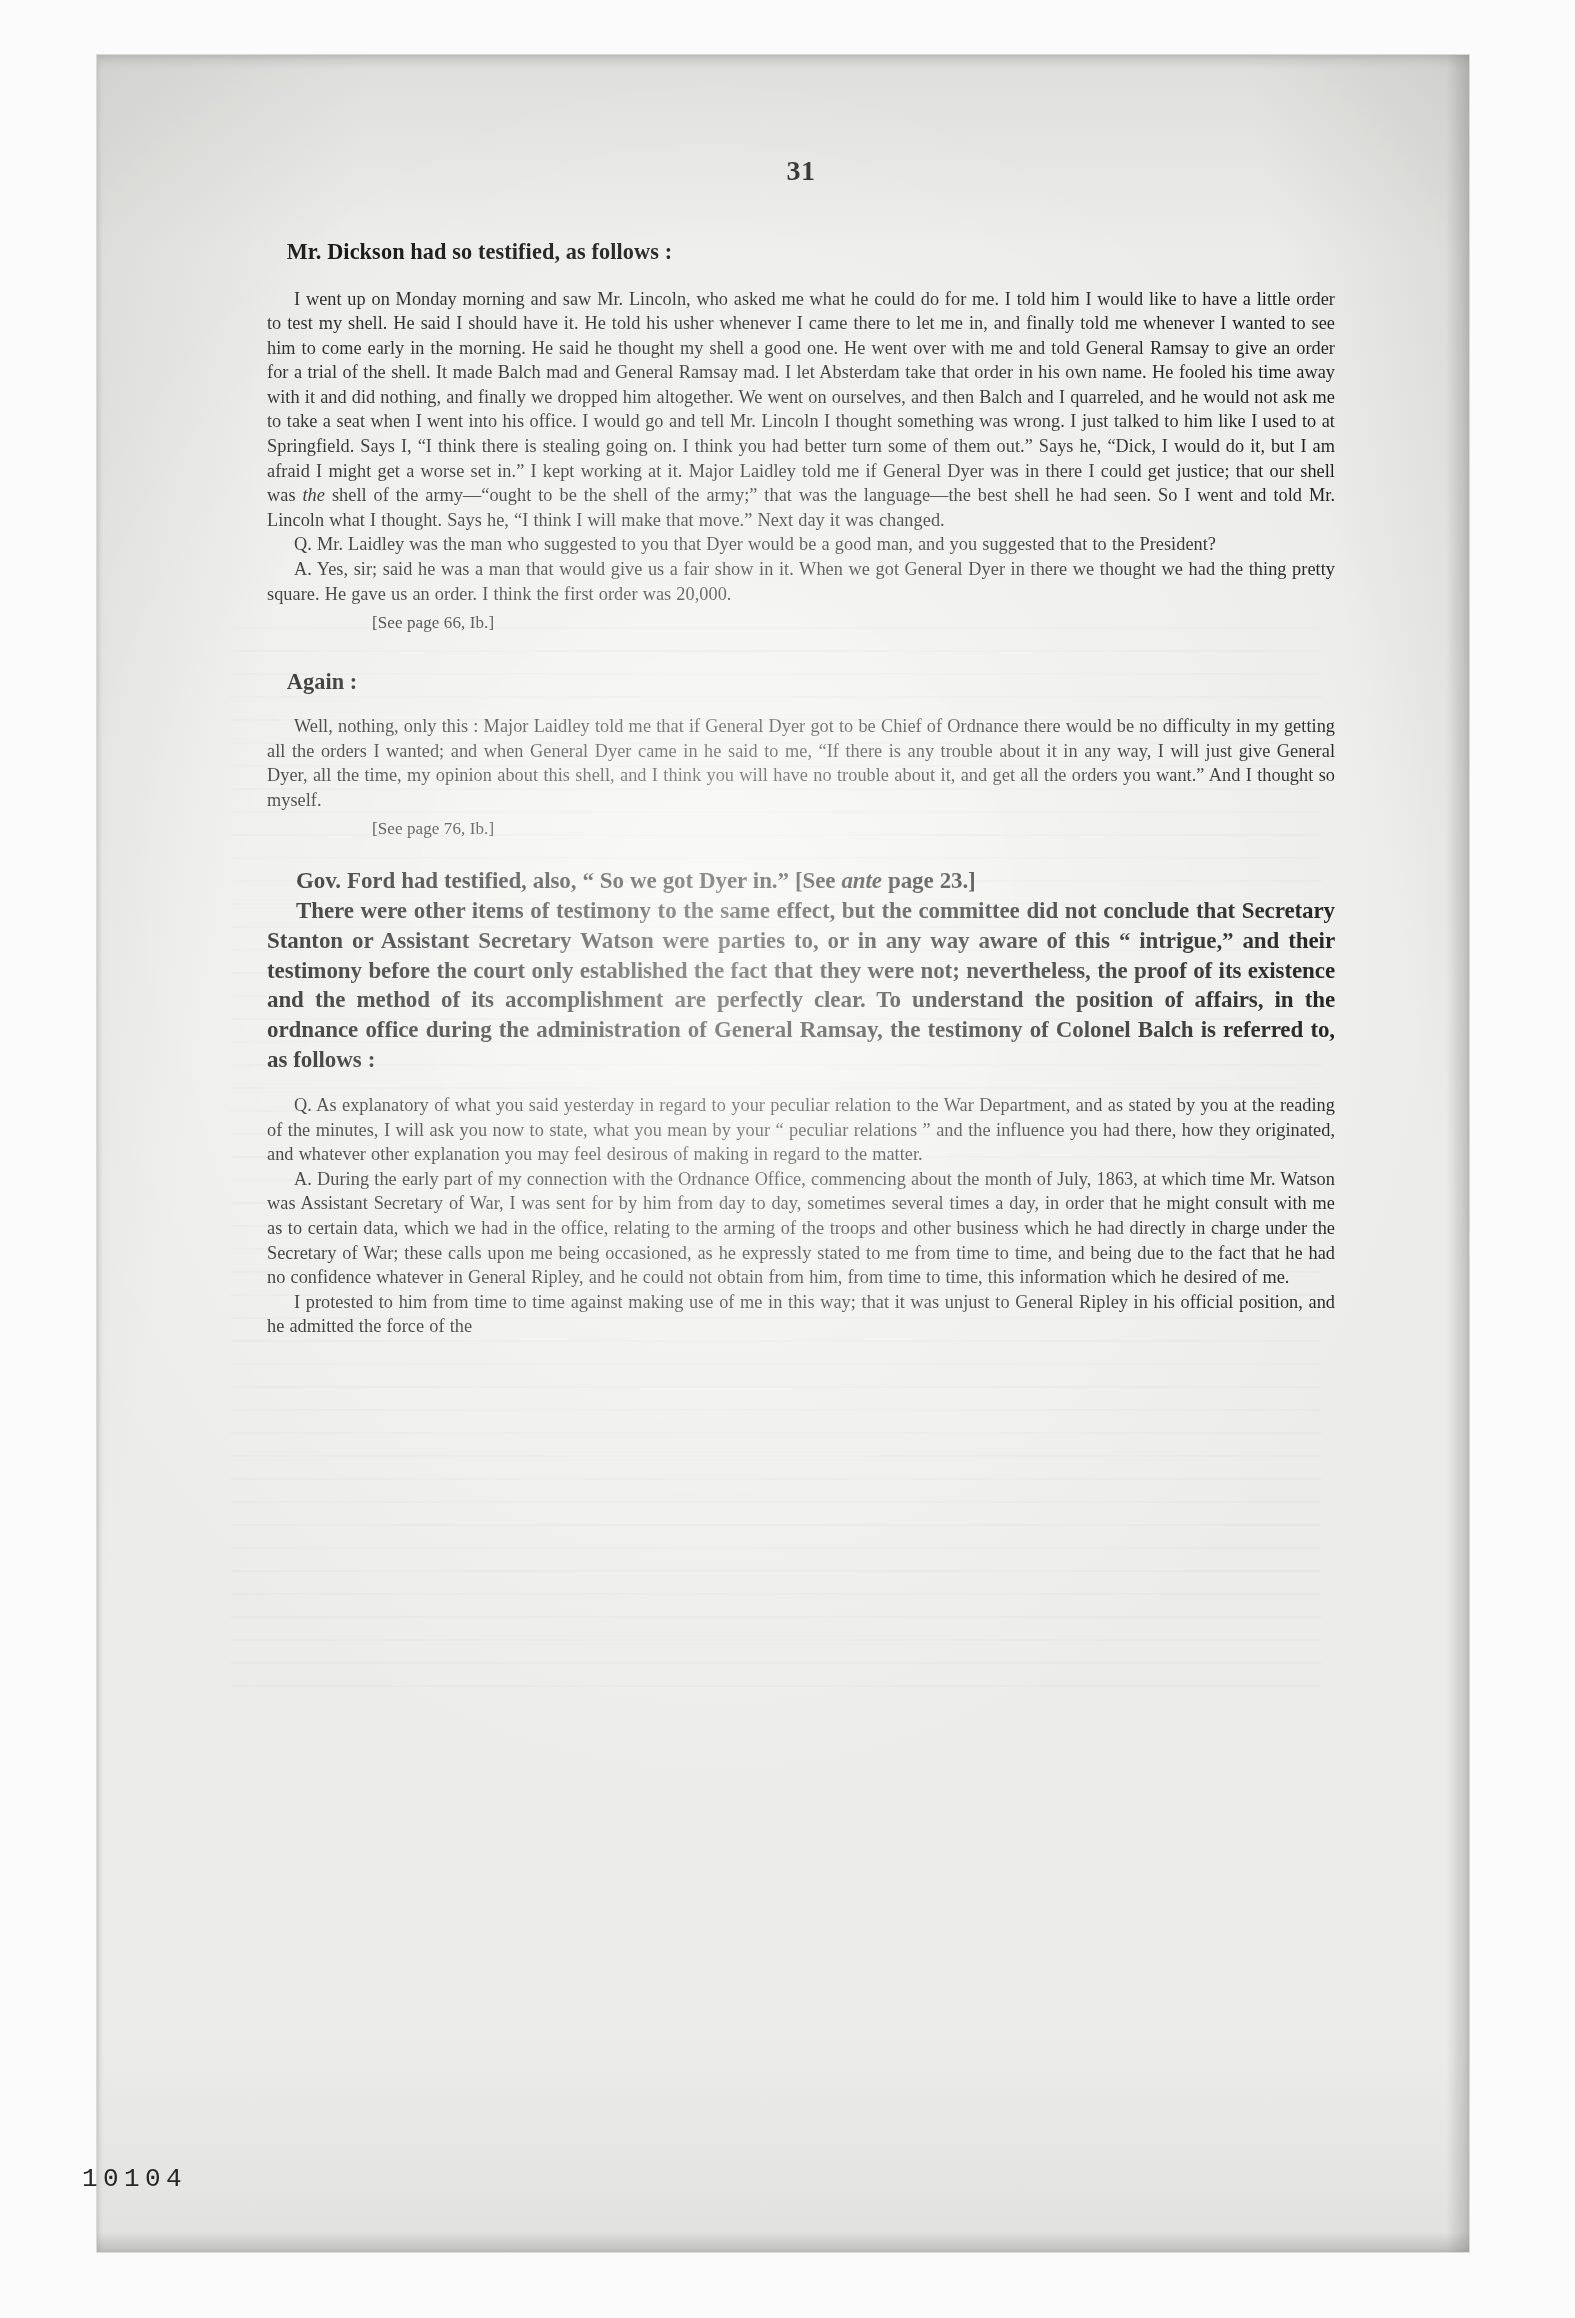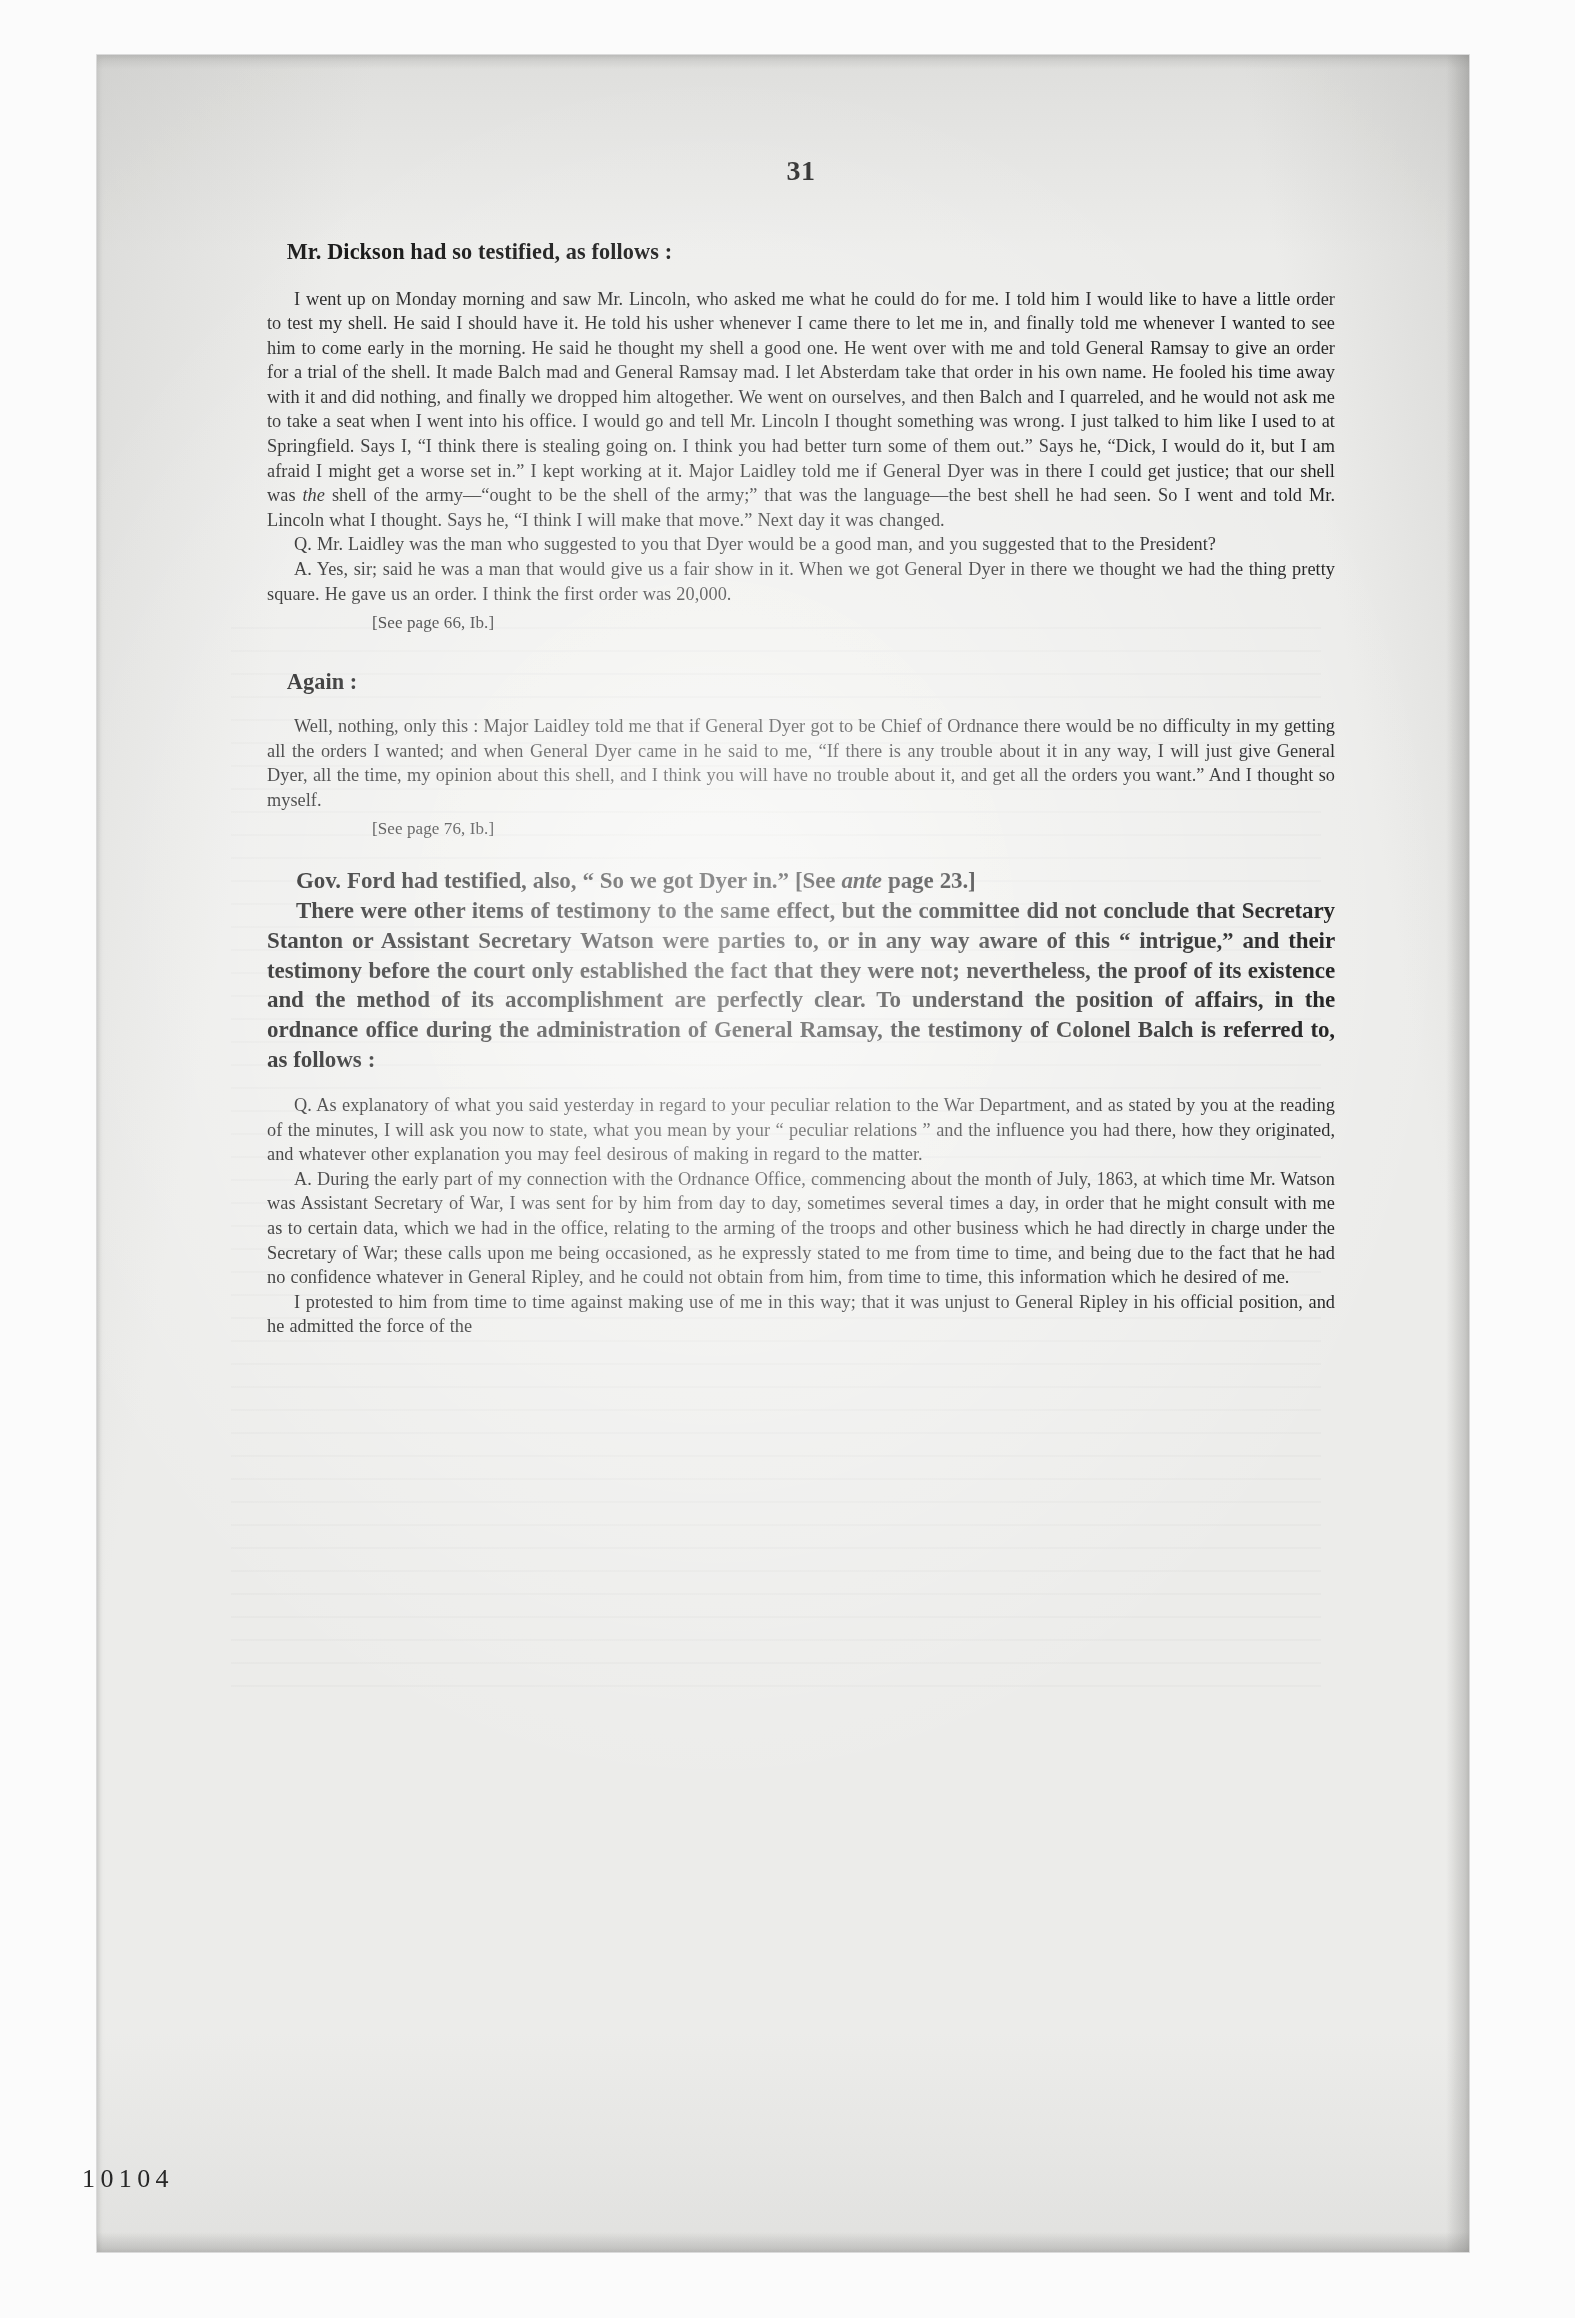--- a/index.html
+++ b/index.html
@@ -160,21 +160,21 @@
   .gap-sm { height: 18px; }
   .gap-md { height: 27px; }
 
   i { font-style: italic; }
 
   
   #accession {
     position: absolute;
     left: 82px;
     top: 2164px;
-    font-family: Liberation Serif, serif;
+    font-family: Liberation Mono, monospace;
     font-size: 26px;
     letter-spacing: 5.4px;
     color: #2a2a2a;
     z-index: 5;
   }
 
   
   #page-sheet, #accession {
     filter: blur(0.3px) contrast(1.04);
   }

